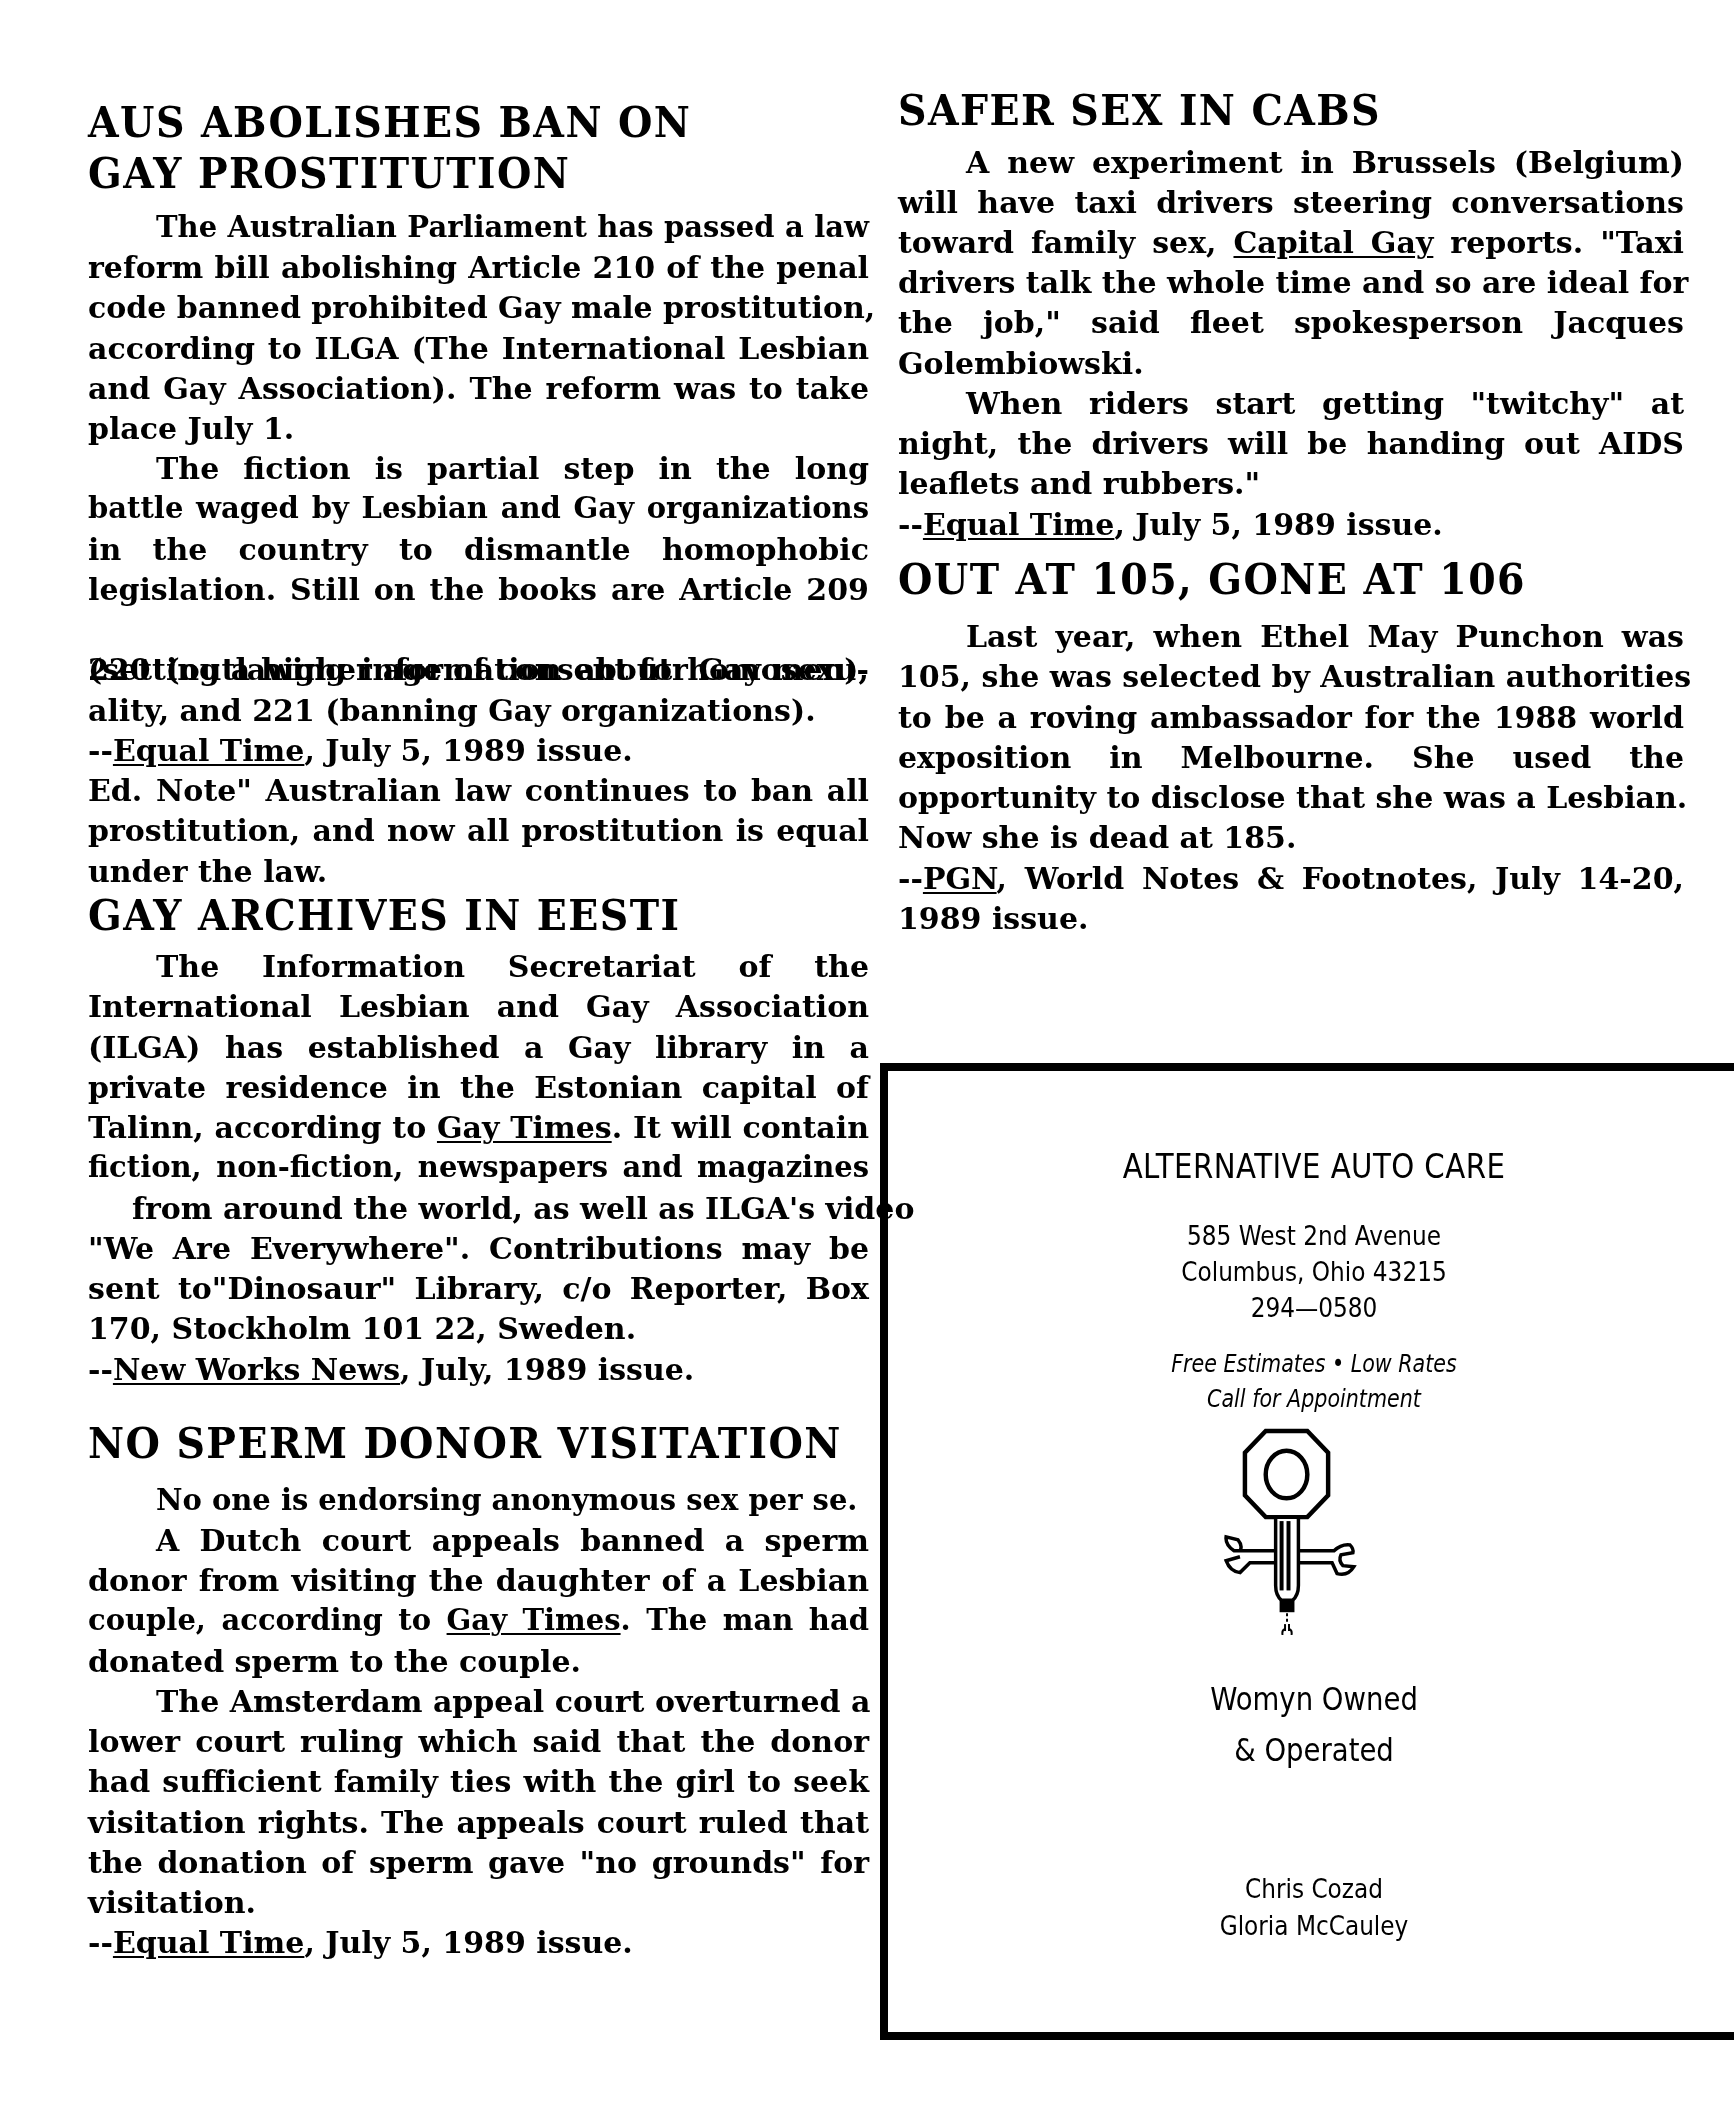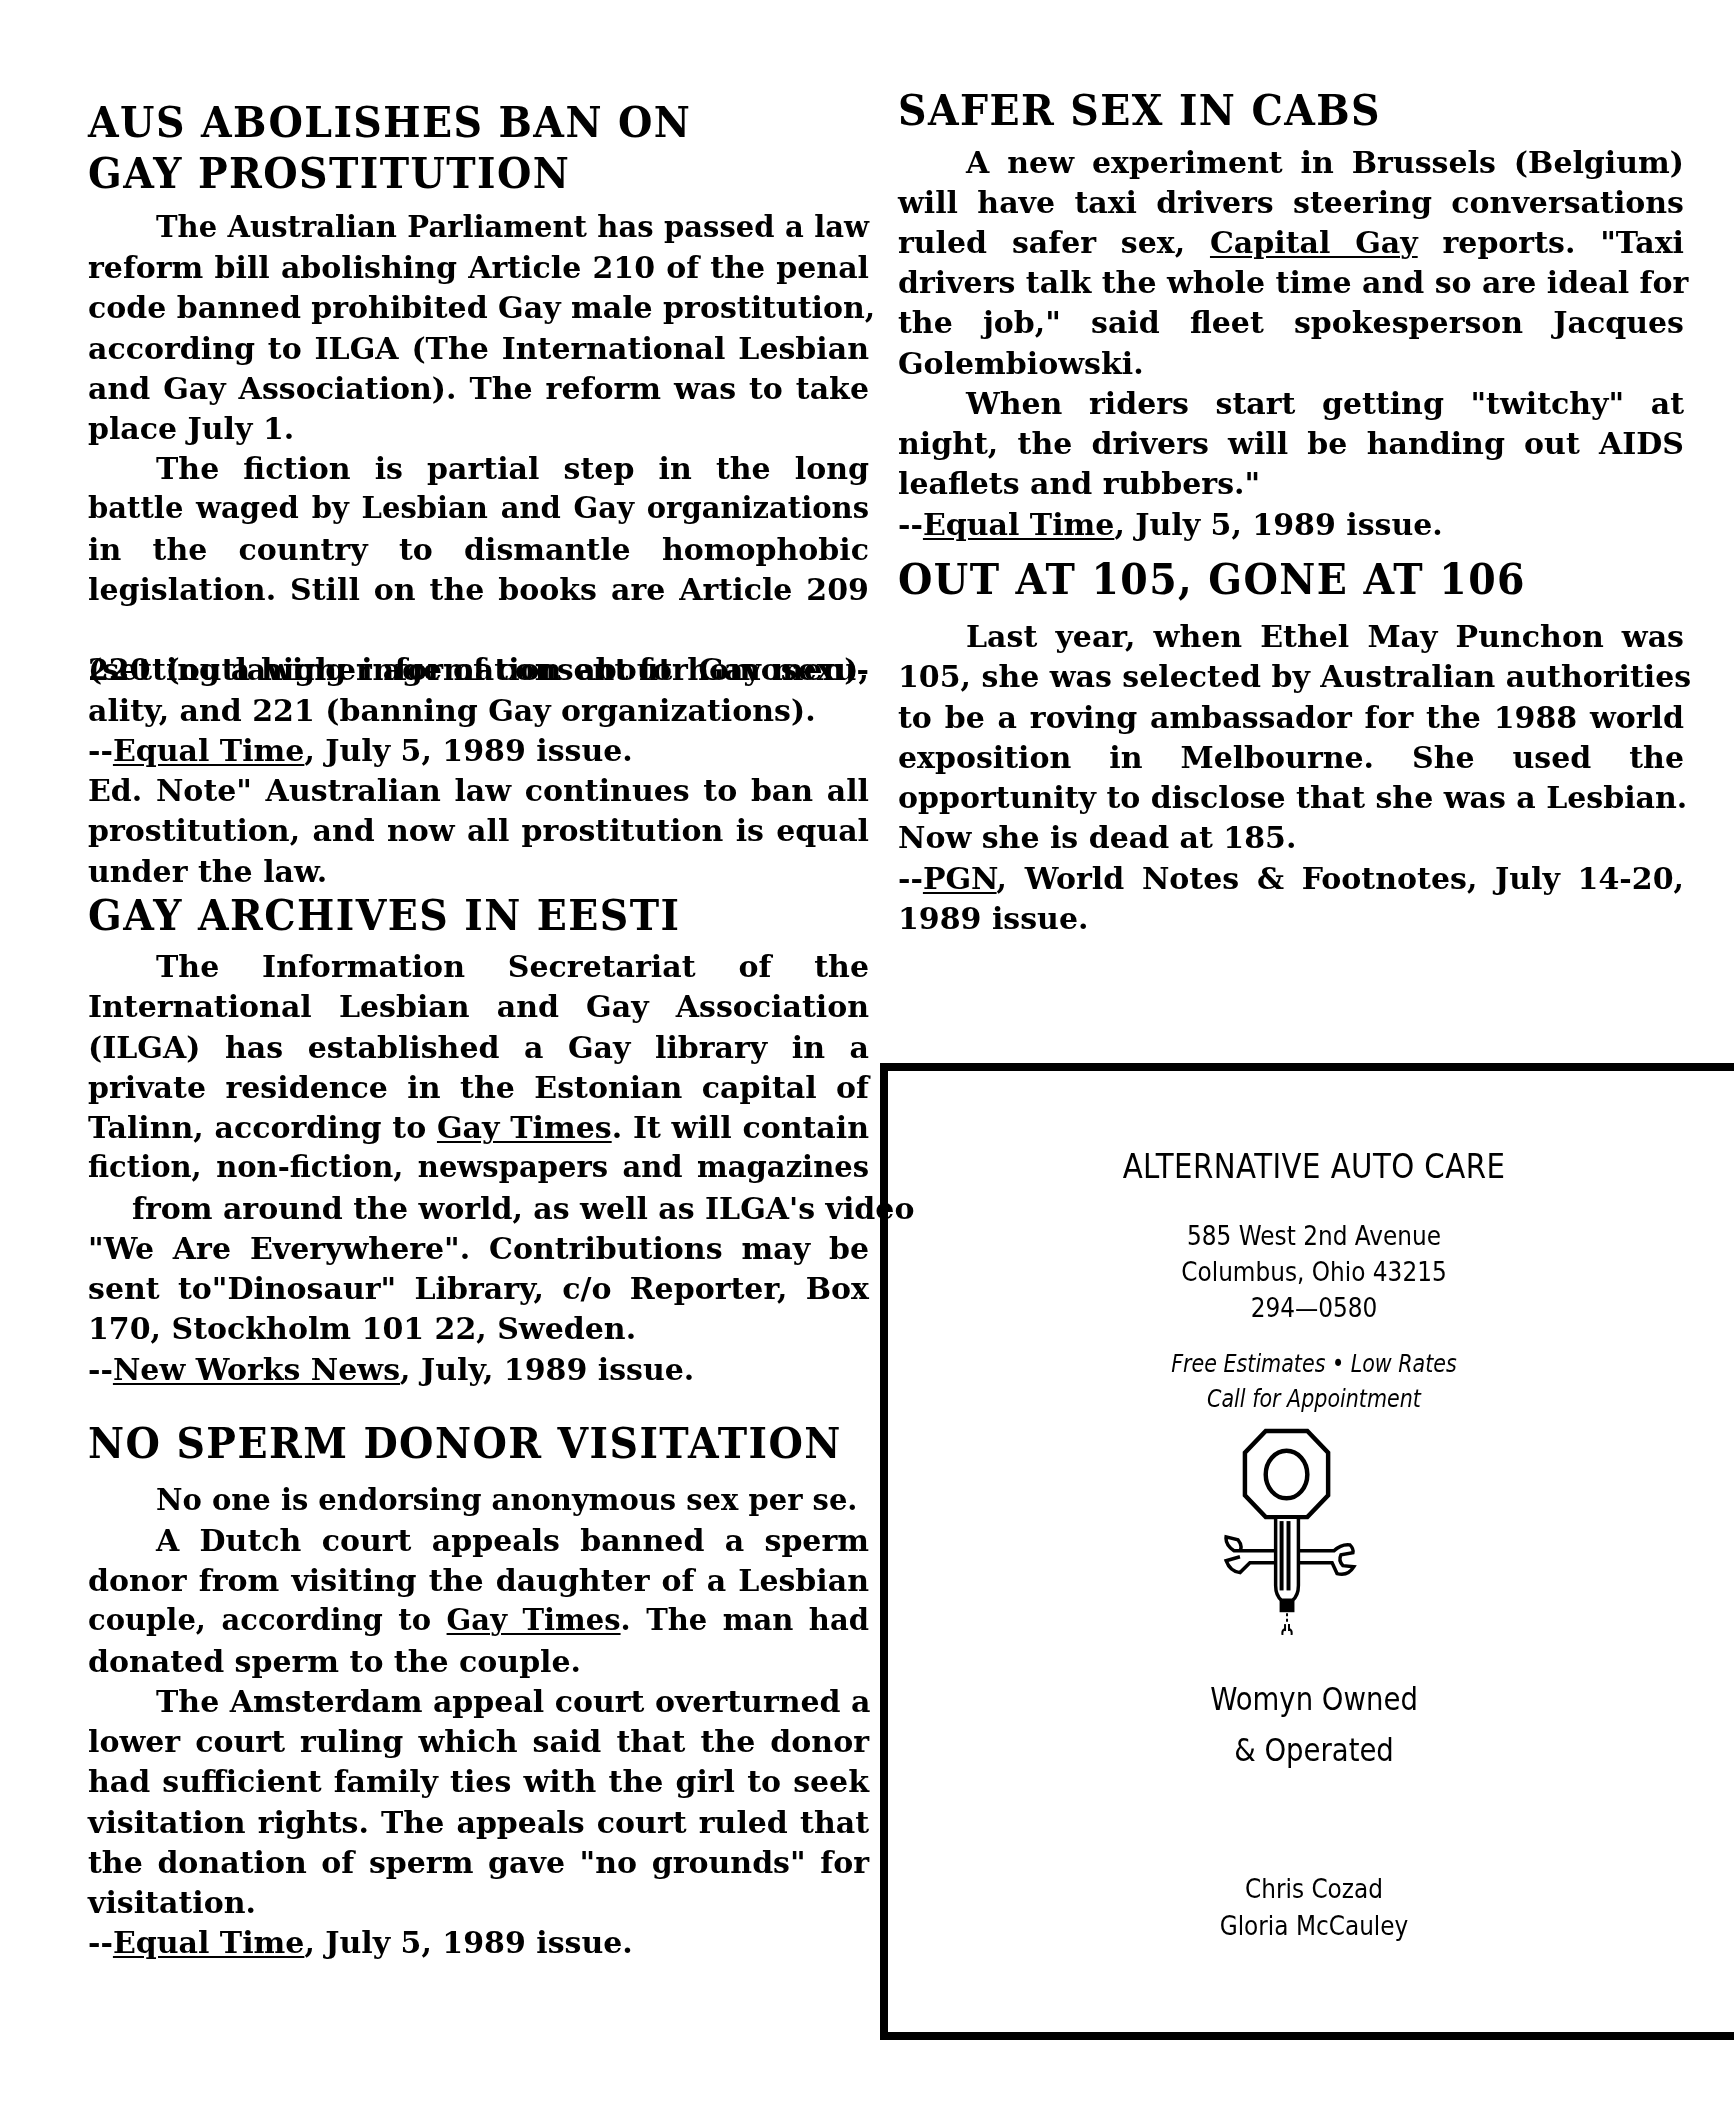--- a/index.html
+++ b/index.html
@@ -93,21 +93,21 @@
         <div class="line last" style="top: 1882px; white-space: nowrap;">visitation.</div>
         <div class="line last" style="top: 1922px; white-space: nowrap;"><span>--</span><span class="u">Equal Time</span><span>, July 5, 1989 issue.</span></div>
       </div>
   </div>
 
   <div class="col col-right">
     <div>
         <h2 class="headline" style="top: 85px;">SAFER SEX IN CABS</h2>
         <div class="line indent" style="top: 142px; white-space: nowrap;">A new experiment in Brussels (Belgium)</div>
         <div class="line" style="top: 182px; white-space: nowrap;">will have taxi drivers steering conversations</div>
-        <div class="line" style="top: 222px; white-space: nowrap;"><span>ruled safer sex, </span><span class="u">Capital Gay</span><span> reports. "Taxi</span></div>
+        <div class="line" style="top: 222px; white-space: nowrap;"><span>toward family sex, </span><span class="u">Capital Gay</span><span> reports. "Taxi</span></div>
         <div class="line" style="top: 262px; white-space: nowrap;">drivers talk the whole time and so are ideal for</div>
         <div class="line" style="top: 302px; white-space: nowrap;">the job," said fleet spokesperson Jacques</div>
         <div class="line last" style="top: 343px; white-space: nowrap;">Golembiowski.</div>
         <div class="line indent" style="top: 383px; white-space: nowrap;">When riders start getting "twitchy" at</div>
         <div class="line" style="top: 423px; white-space: nowrap;">night, the drivers will be handing out AIDS</div>
         <div class="line last" style="top: 463px; white-space: nowrap;">leaflets and rubbers."</div>
         <div class="line last" style="top: 504px; white-space: nowrap;"><span>--</span><span class="u">Equal Time</span><span>, July 5, 1989 issue.</span></div>
       </div>
     <div>
         <h2 class="headline" style="top: 554px;">OUT AT 105, GONE AT 106</h2>

